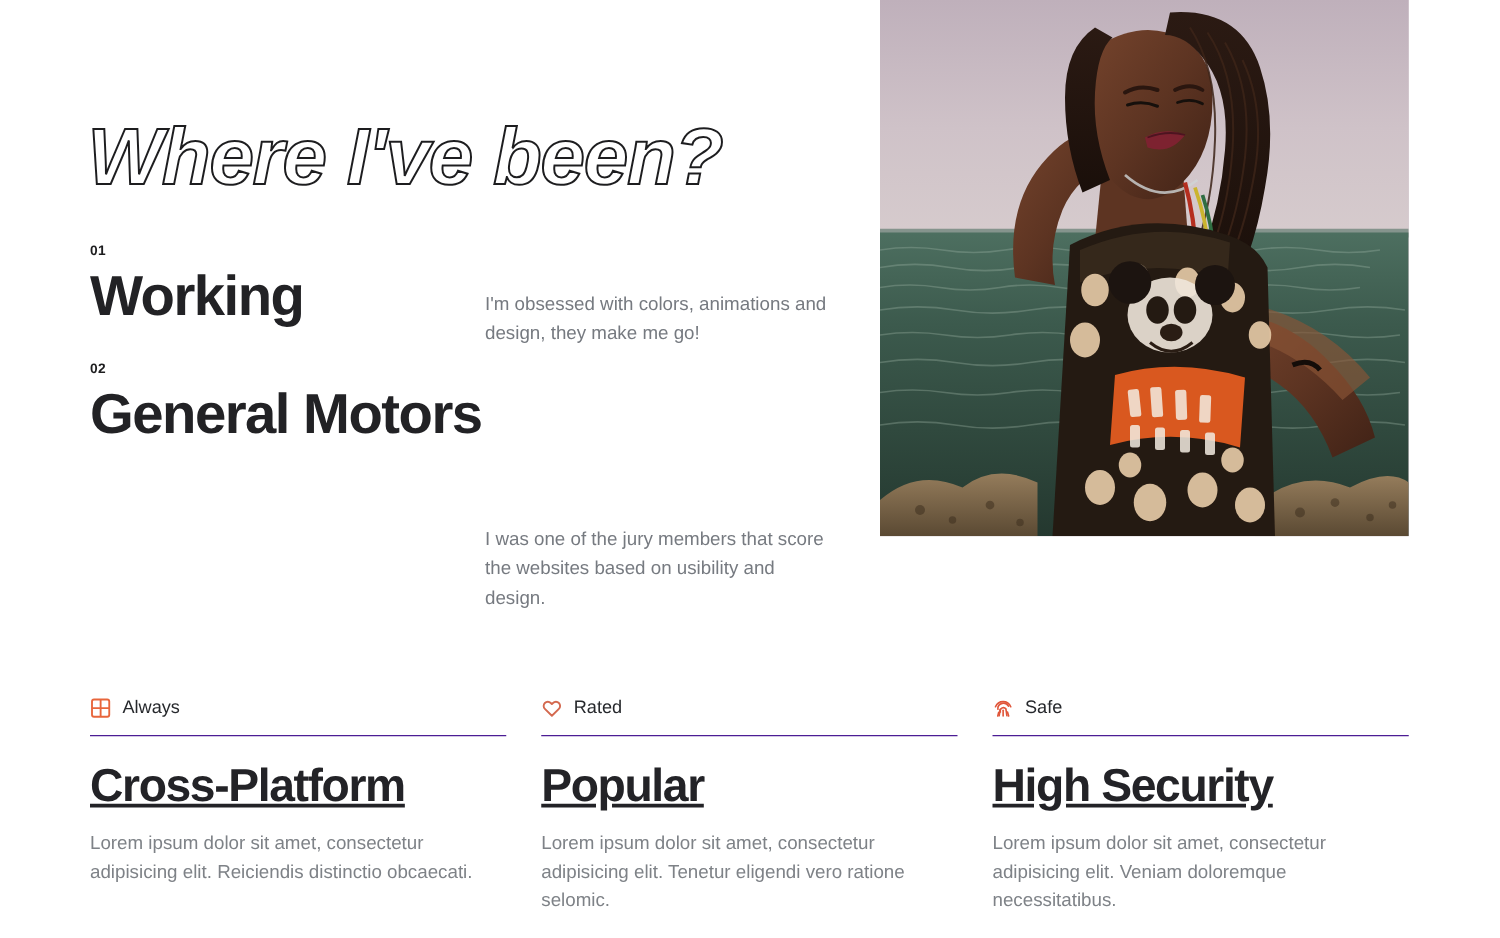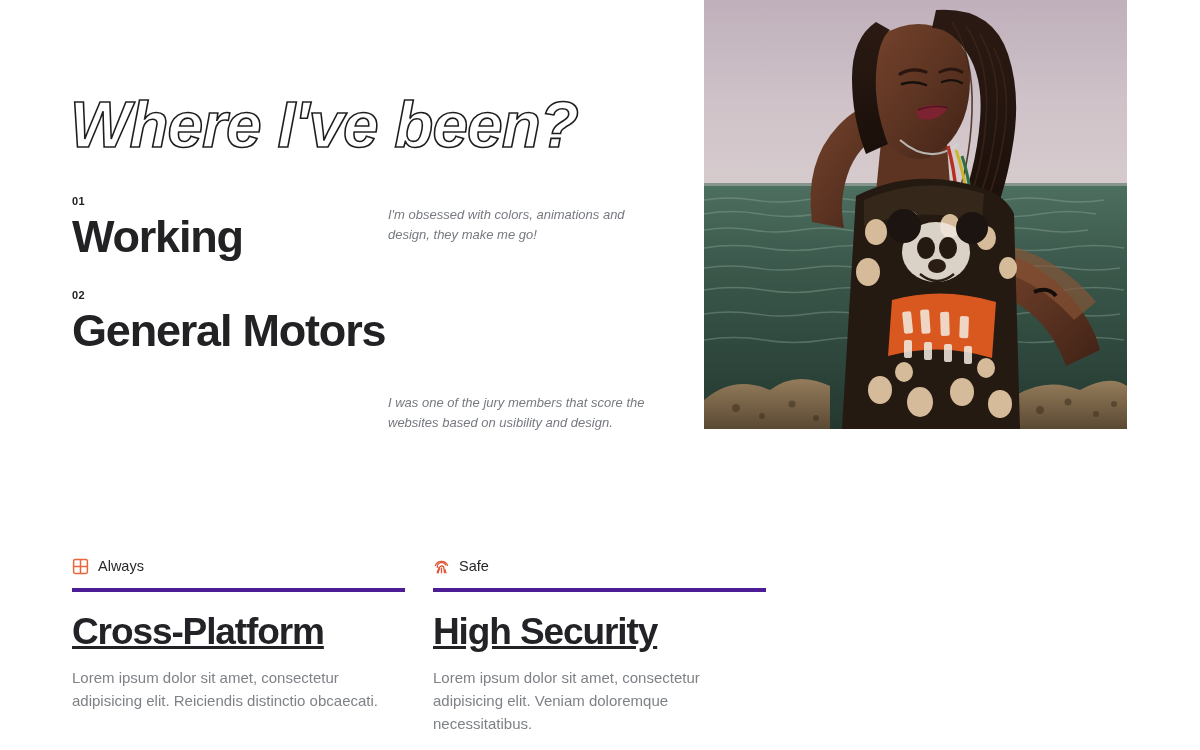--- a/index.html
+++ b/index.html
@@ -69,45 +69,44 @@
   .exp-name {
     font-size: 45px;
     font-weight: 700;
     color: #222225;
     letter-spacing: -1.2px;
     line-height: 1.05;
   }
   .exp-desc {
     position: absolute;
     left: 316px;
-    top: 9px;
+    top: 36px;
     width: 275px;
-    font-size: 13px;
+    font-size: 15px;
     line-height: 1.55;
     color: #767a80;
-    font-style: italic;
   }
 
   
   .cards {
     position: absolute;
     left: 72px;
     top: 558px;
     width: 1056px;
     display: flex;
     gap: 28px;
   }
   .card { width: 333px; }
 
   .card-label-row {
     display: flex;
     align-items: center;
     gap: 9px;
     padding-bottom: 13px;
-    border-bottom: 4px solid #4c1d95;
+    border-bottom: 1px solid #4c1d95;
   }
   .card-icon {
     width: 17px;
     height: 17px;
     flex: 0 0 17px;
     display: block;
   }
   .card-icon svg { display: block; width: 17px; height: 17px; }
   .card-label {
     font-size: 14.5px;
@@ -304,20 +303,32 @@
             <line x1="8.5" y1="1.6" x2="8.5" y2="15.4"></line>
             <line x1="1.6" y1="8.5" x2="15.4" y2="8.5"></line>
           </svg>
         </span>
         <span class="card-label">Always</span>
       </div>
       <div class="card-title">Cross-Platform</div>
       <div class="card-body">Lorem ipsum dolor sit amet, consectetur adipisicing elit. Reiciendis distinctio obcaecati.</div>
     </div>
 
+    <div class="card">
+      <div class="card-label-row">
+        <span class="card-icon">
+          <svg viewBox="0 0 17 17" fill="none" stroke="#d4694f" stroke-width="1.5" stroke-linejoin="round">
+            <path d="M8.5 14.6 L2.9 9.1 a3.3 3.3 0 0 1 0 -4.7 a3.3 3.3 0 0 1 4.7 0 l0.9 0.9 l0.9 -0.9 a3.3 3.3 0 0 1 4.7 0 a3.3 3.3 0 0 1 0 4.7 z"></path>
+          </svg>
+        </span>
+        <span class="card-label">Rated</span>
+      </div>
+      <div class="card-title">Popular</div>
+      <div class="card-body">Lorem ipsum dolor sit amet, consectetur adipisicing elit. Tenetur eligendi vero ratione selomic.</div>
+    </div>
 
     <div class="card">
       <div class="card-label-row">
         <span class="card-icon">
           <svg viewBox="0 0 17 17" fill="none" stroke="#e0563a" stroke-width="1.3" stroke-linecap="round">
             <path d="M2.4 7.4 a6.6 6.6 0 0 1 12.2 0"></path>
             <path d="M4.3 9.4 a4.5 4.5 0 0 1 8.5 -2.4"></path>
             <path d="M6.3 11.6 a2.6 2.6 0 0 1 4.4 -2.6"></path>
             <path d="M8.5 10.2 l0 4.6"></path>
             <path d="M5.0 11.8 l-0.8 3.0"></path>

